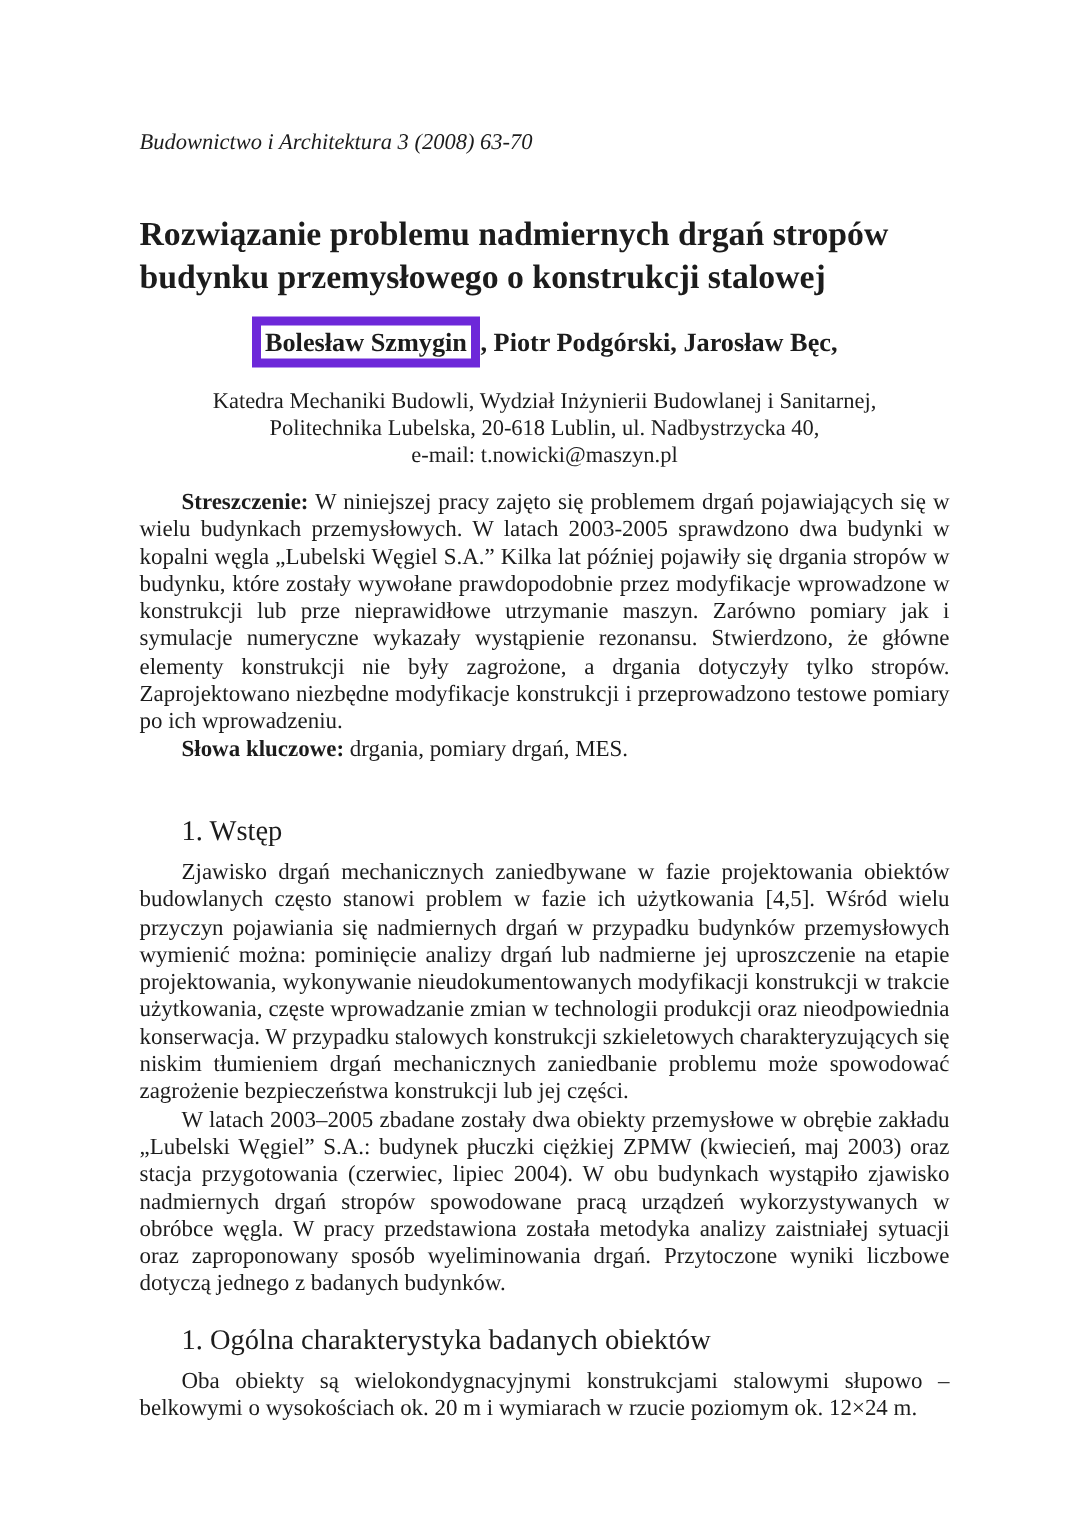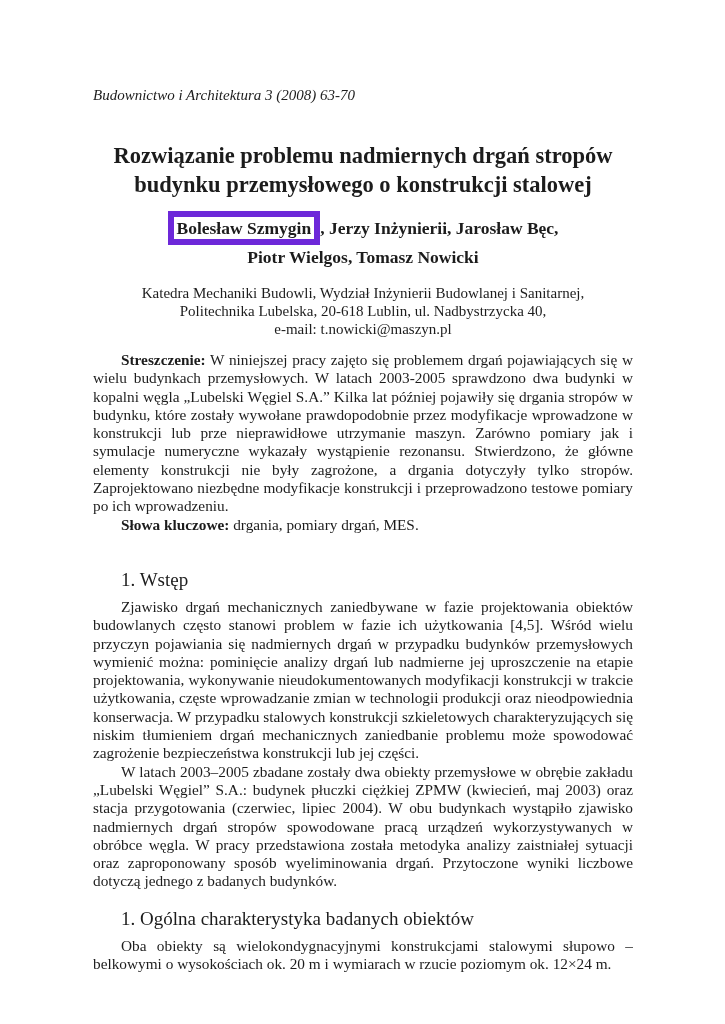--- a/index.html
+++ b/index.html
@@ -20,21 +20,20 @@
     height: 724px;
     padding: 86px 92px 0 93px;
   }
   .journal-header {
     font-style: italic;
     font-size: 15px;
     line-height: 18px;
   }
   .title {
     margin: 38px auto 0 auto;
-    text-align: center;
     font-weight: bold;
     font-size: 22.5px;
     line-height: 28.5px;
   }
   .authors {
     margin-top: 12px;
     text-align: center;
     font-weight: bold;
     font-size: 17.5px;
     line-height: 25px;
@@ -75,22 +74,21 @@
 </head>
 <body>
 
 <div class="page">
 
   <div class="journal-header">Budownictwo i Architektura 3 (2008) 63-70</div>
 
   <div class="title">Rozwiązanie problemu nadmiernych drgań stropów budynku przemysłowego o konstrukcji stalowej</div>
 
   <div class="authors">
-    <div><span class="author-box">Bolesław Szmygin</span><span>, Jerzy Inżynierii, Jarosław Bęc,</span></div>
-    <div>Piotr Wielgos, Tomasz Nowicki</div>
+    <div><span class="author-box">Bolesław Szmygin</span><span>, Piotr Podgórski, Jarosław Bęc,</span></div>
   </div>
 
   <div class="affiliation">
     <div>Katedra Mechaniki Budowli, Wydział Inżynierii Budowlanej i Sanitarnej,</div>
     <div>Politechnika Lubelska, 20-618 Lublin, ul. Nadbystrzycka 40,</div>
     <div>e-mail: t.nowicki@maszyn.pl</div>
   </div>
 
   <div class="abstract-block">
     <p class="para"><span class="bold">Streszczenie:</span><span> W niniejszej pracy zajęto się problemem drgań pojawiających się w wielu budynkach przemysłowych. W latach 2003-2005 sprawdzono dwa budynki w kopalni węgla „Lubelski Węgiel S.A.” Kilka lat później pojawiły się drgania stropów w budynku, które zostały wywołane prawdopodobnie przez modyfikacje wprowadzone w konstrukcji lub prze nieprawidłowe utrzymanie maszyn. Zarówno pomiary jak i symulacje numeryczne wykazały wystąpienie rezonansu. Stwierdzono, że główne elementy konstrukcji nie były zagrożone, a drgania dotyczyły tylko stropów. Zaprojektowano niezbędne modyfikacje konstrukcji i przeprowadzono testowe pomiary po ich wprowadzeniu.</span></p>

